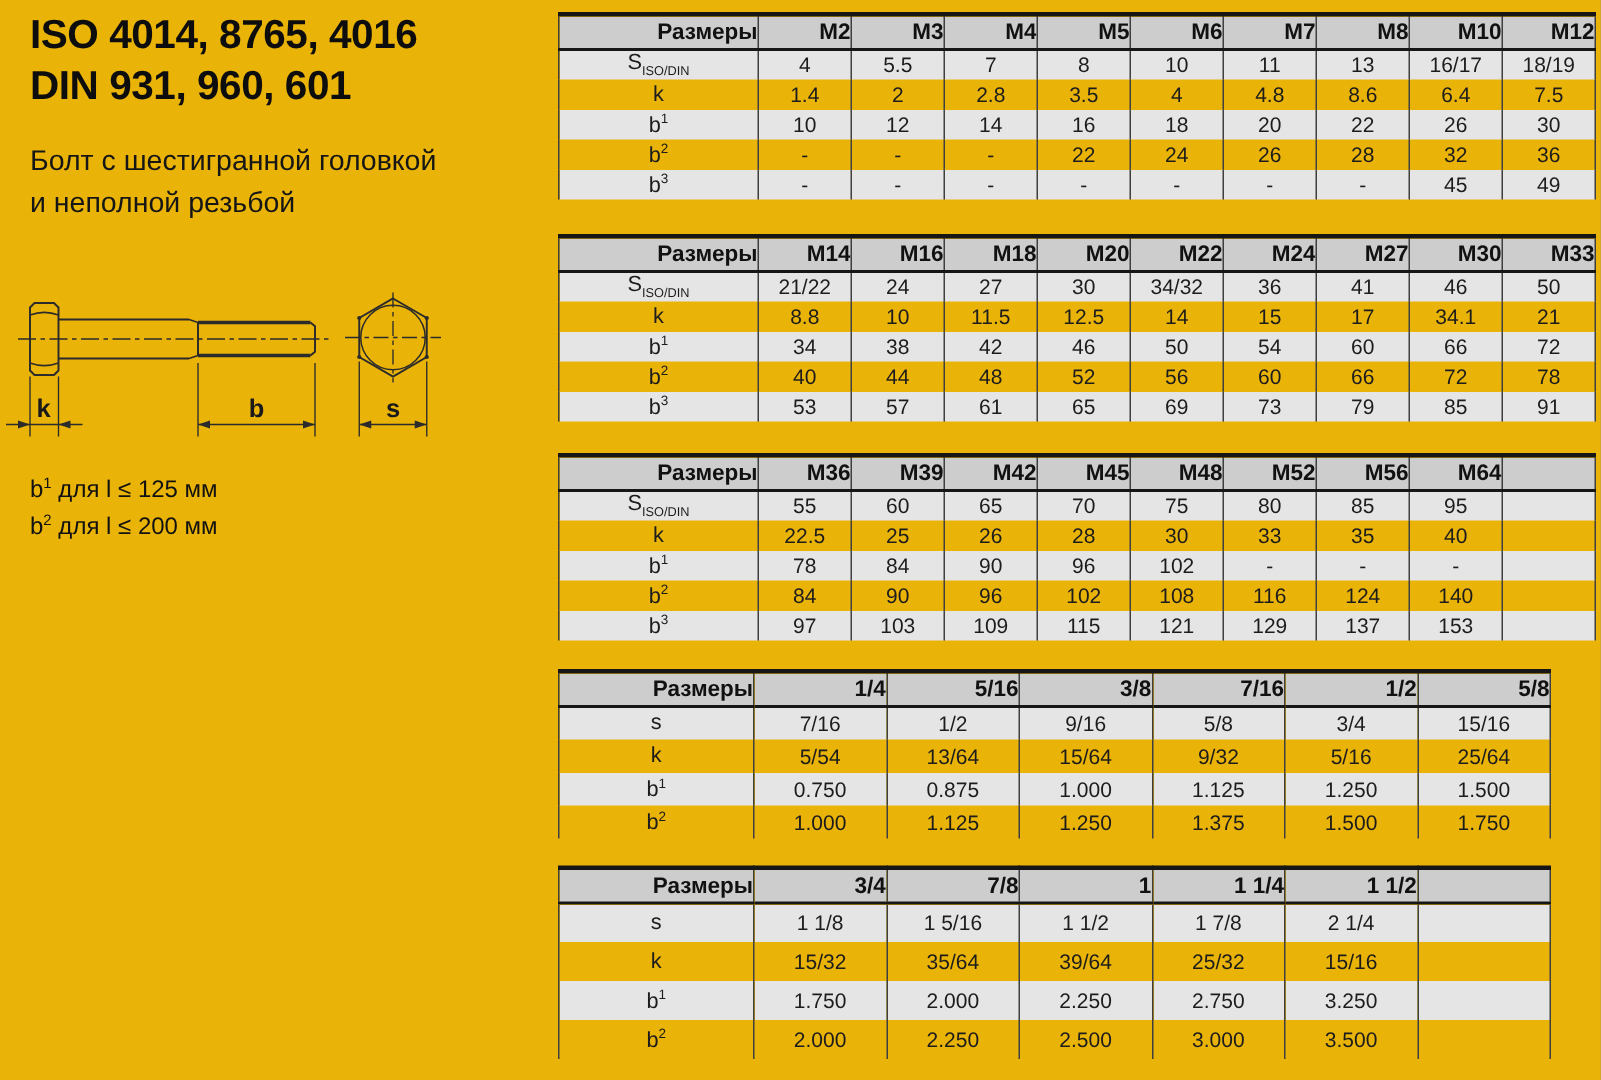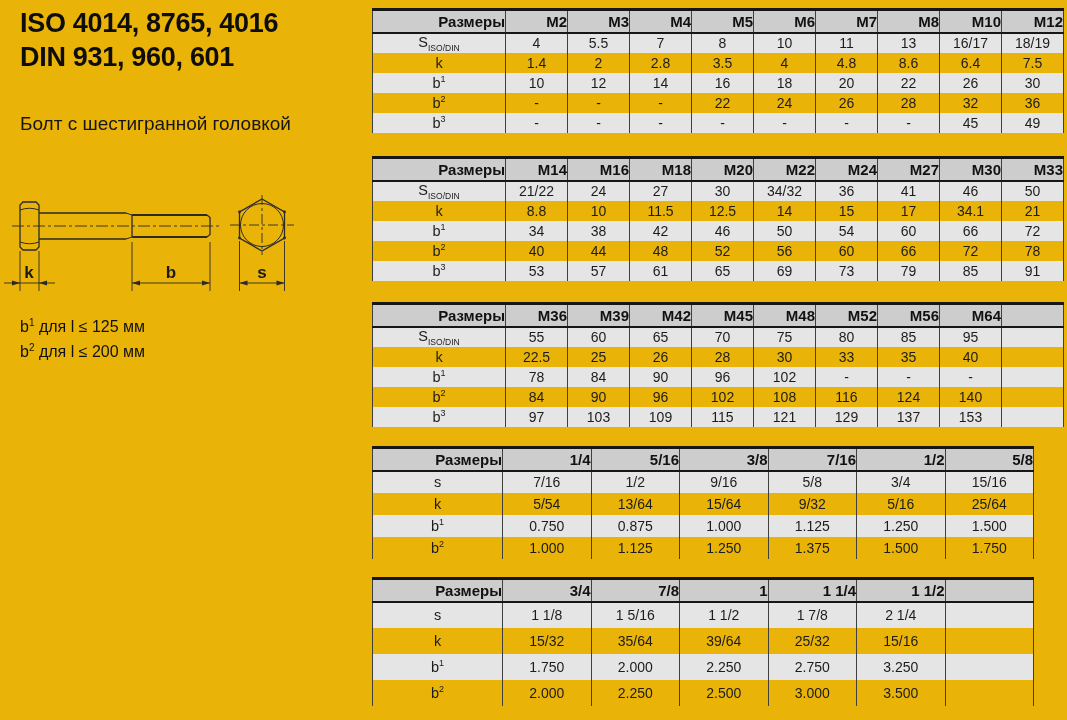--- a/index.html
+++ b/index.html
@@ -11,21 +11,21 @@
   }
   *{margin:0;padding:0;box-sizing:border-box;}
   body{background:#888;}
   .page{
     width:1067px;height:720px;position:relative;background:#eab308;
     font-family:"Liberation Sans",sans-serif;color:var(--text);overflow:hidden;
   }
   
   .titleblock{position:absolute;left:20px;top:6px;}
   .title-line{font-size:27px;font-weight:700;line-height:34px;letter-spacing:-0.3px;color:#0d0d0d;white-space:nowrap;}
-  .subtitle-block{margin-top:36px;}
+  .subtitle-block{margin-top:20px;}
   .subtitle-line{font-size:19px;line-height:28px;color:#161616;white-space:nowrap;}
   
   .drawing{position:absolute;left:0;top:190px;}
   .drawing text{font-family:"Liberation Sans",sans-serif;font-size:17px;font-weight:700;fill:#1a1a1a;}
   
   .footnotes{position:absolute;left:20px;top:312px;font-size:16px;line-height:21px;color:#111;}
   .footnotes sup{font-size:10px;}
   .footnotes .fn-text{white-space:pre;}
   
   .tbl{position:absolute;left:372px;}
@@ -55,20 +55,21 @@
 </head>
 <body>
 
 <div class="page">
 
   <div class="titleblock">
     <div class="title-line">ISO 4014, 8765, 4016</div>
     <div class="title-line">DIN 931, 960, 601</div>
     <div class="subtitle-block">
       <div class="subtitle-line">Болт с шестигранной головкой</div>
+      <div class="subtitle-line">и неполной резьбой</div>
     </div>
   </div>
 
   <svg class="drawing" width="330" height="130" viewBox="0 0 330 130">
     <g stroke="#2b2b2b" fill="none" stroke-width="1.3">
 
       <polygon points="20,15 23,12 36,12 39,15 39,57 36,60 23,60 20,57"></polygon>
       <path d="M20,20 Q29.5,16.5 39,20" stroke-width="1"></path>
       <path d="M20,52 Q29.5,55.5 39,52" stroke-width="1"></path>
 

